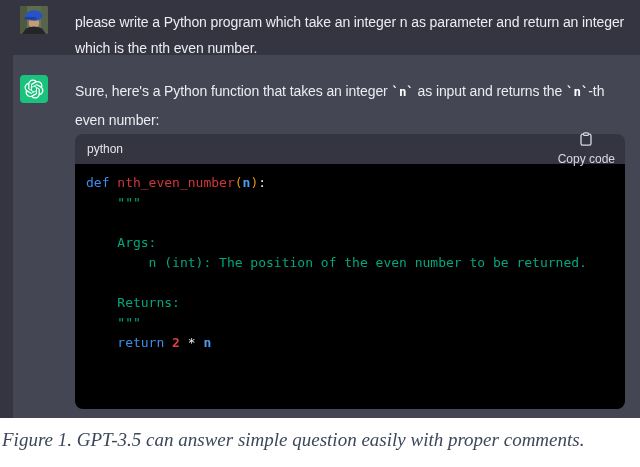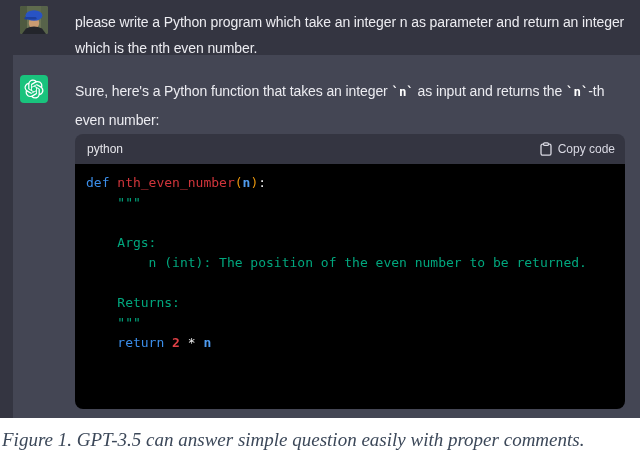--- a/index.html
+++ b/index.html
@@ -44,21 +44,21 @@
     font-family:"DejaVu Sans Mono",monospace;font-weight:700;font-size:12.5px;color:#ffffff;
   }
   .code-block{margin-top:0;width:550px;}
   .code-header{
     height:30px;background:var(--code-header-bg);border-radius:8px 8px 0 0;
     display:flex;align-items:center;justify-content:space-between;padding:0 10px 0 12px;
   }
   .lang-label{color:#e5e5ea;font-size:12px;}
   .copy-btn{
     display:flex;align-items:center;gap:6px;background:none;border:none;cursor:pointer;
-    color:var(--header-text);font-size:12px;font-family:"Liberation Sans",sans-serif;
+    color:var(--header-text);font-size:12px;font-family:"Liberation Sans",sans-serif;flex-direction:column;
   }
   .code-body{
     height:245px;background:var(--code-bg);border-radius:0 0 8px 8px;
     padding:9px 14px 0 11px;overflow:hidden;
     font-family:"DejaVu Sans Mono",monospace;font-size:13px;line-height:20px;
   }
   .code-line{white-space:pre;min-height:20px;}
   .tok-kw{color:var(--token-keyword);}
   .tok-fn{color:var(--token-function);}
   .tok-pr{color:var(--token-paren);}

